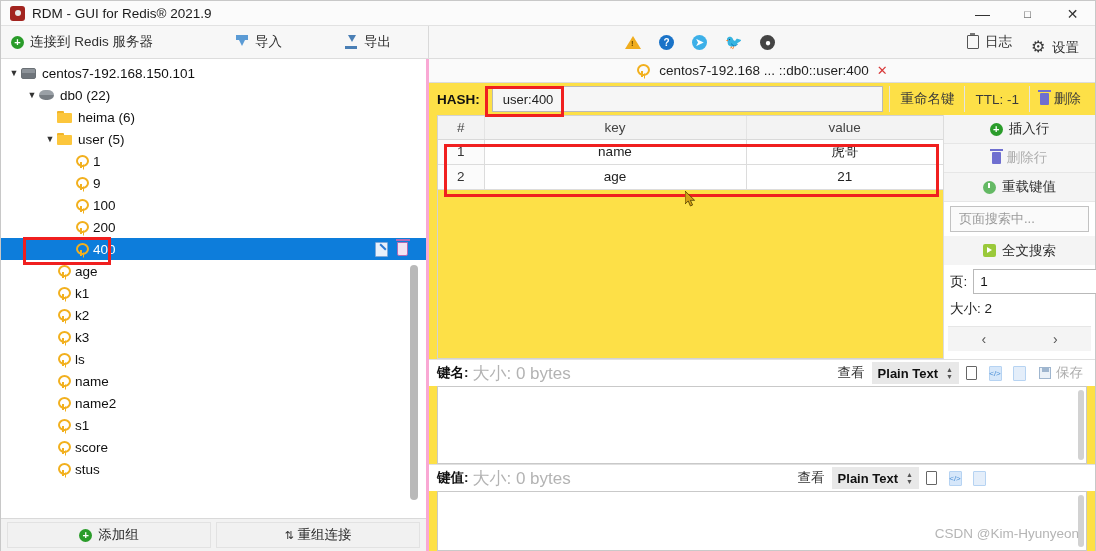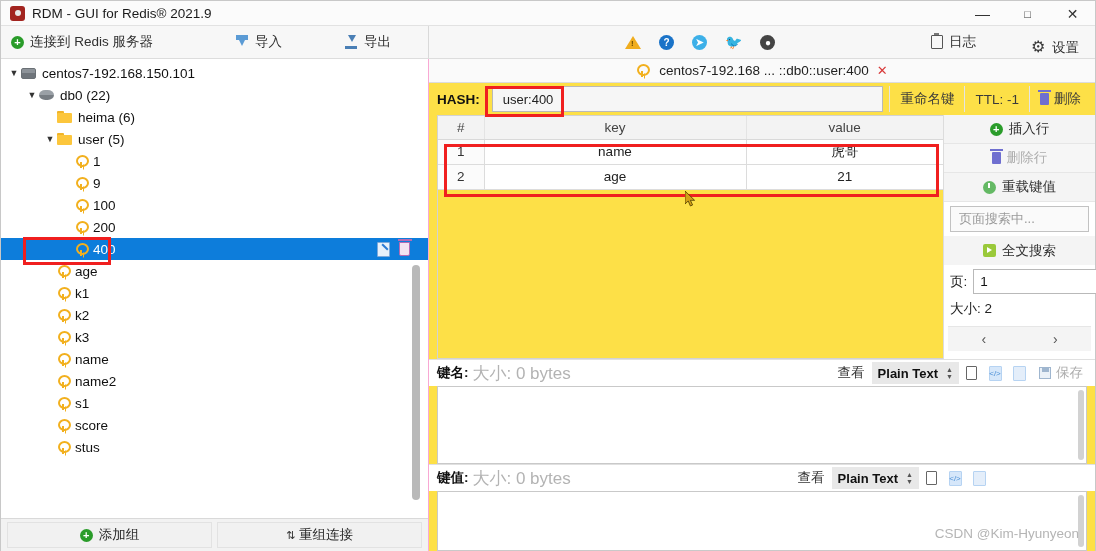--- a/index.html
+++ b/index.html
@@ -63,31 +63,31 @@
   .social-icons { display:flex; align-items:center; gap: 18px; margin-left: 196px; }
   .si { width: 15px; height: 15px; border-radius:50%; display:flex; align-items:center; justify-content:center; font-size:10px; color:#fff; font-weight:bold; }
   .si-warn {
     width:0;height:0;border-left:8px solid transparent;border-right:8px solid transparent;
     border-bottom:13px solid #f0ad1e; border-radius:0; position:relative;
   }
   .si-warn::after { content:"!"; position:absolute; left:-2px; top:3px; font-size:8px; color:#6b4c00; font-weight:bold; }
   .si-q { background:#1a73c8; }
   .si-tg { background:#3db0e8; font-size:11px; }
   .si-gh { background:#444; }
-  .tb-right-end { margin-left:auto; display:flex; align-items:center;gap:36px; }
+  .tb-right-end { margin-left:auto; display:flex; align-items:center; }
   .ic-log { width:12px; height:14px; border:1.5px solid #555; border-radius:1px; position:relative; }
   .ic-log::after { content:""; position:absolute; left:2px; top:-3px; width:5px; height:2px; background:#777; }
   .ic-gear { width:14px; height:14px; position:relative; }
   .ic-gear::before { content:"\2699"; font-size:16px; color:#3a3a3a; position:absolute; top:-4px; left:-1px;}
 
   
   .main { display:flex; height: 492px; }
 
   
-  .left-panel { width: 428px; border-right:1px solid #f9a8d4; display:flex; flex-direction:column; position:relative; background:#fff; }
+  .left-panel { width: 428px; border-right:3px solid #f9a8d4; display:flex; flex-direction:column; position:relative; background:#fff; }
   .tree { flex:1; overflow:hidden; position:relative; padding-top: 3px; }
   .tree-row { height: 22px; display:flex; align-items:center; font-size:13.5px; color:#111; position:relative; padding-right: 18px; }
   .tree-row.selected { background:#0d7ddb; color:#fff; }
   .tw { width: 14px; display:flex; align-items:center; justify-content:center; font-size:9px; color:#333; }
   .tw.open::before { content:"\25BC"; }
   .tw.empty::before { content:""; }
   .ic-server { width:15px; height:11px; margin-right:6px; border-radius:2px;
     background: linear-gradient(#8d9399 0 45%, #6f757b 45% 100%); border:1px solid #6a7075; }
   .ic-db { width:15px; height:10px; margin-right:6px; border-radius:50%/60%;
     background: linear-gradient(#9aa0a6 0 50%, #777d83 50% 100%); }
@@ -328,20 +328,26 @@
           <div class="tree-row">
             <span style="width: 42px; flex: 0 0 auto;"></span>
             <span class="tw empty"></span>
             <span class="ic-key"></span>
             <span>k3</span>
           </div>
           <div class="tree-row">
             <span style="width: 42px; flex: 0 0 auto;"></span>
             <span class="tw empty"></span>
             <span class="ic-key"></span>
+            <span>ls</span>
+          </div>
+          <div class="tree-row">
+            <span style="width: 42px; flex: 0 0 auto;"></span>
+            <span class="tw empty"></span>
+            <span class="ic-key"></span>
             <span>name</span>
           </div>
           <div class="tree-row">
             <span style="width: 42px; flex: 0 0 auto;"></span>
             <span class="tw empty"></span>
             <span class="ic-key"></span>
             <span>name2</span>
           </div>
           <div class="tree-row">
             <span style="width: 42px; flex: 0 0 auto;"></span>

